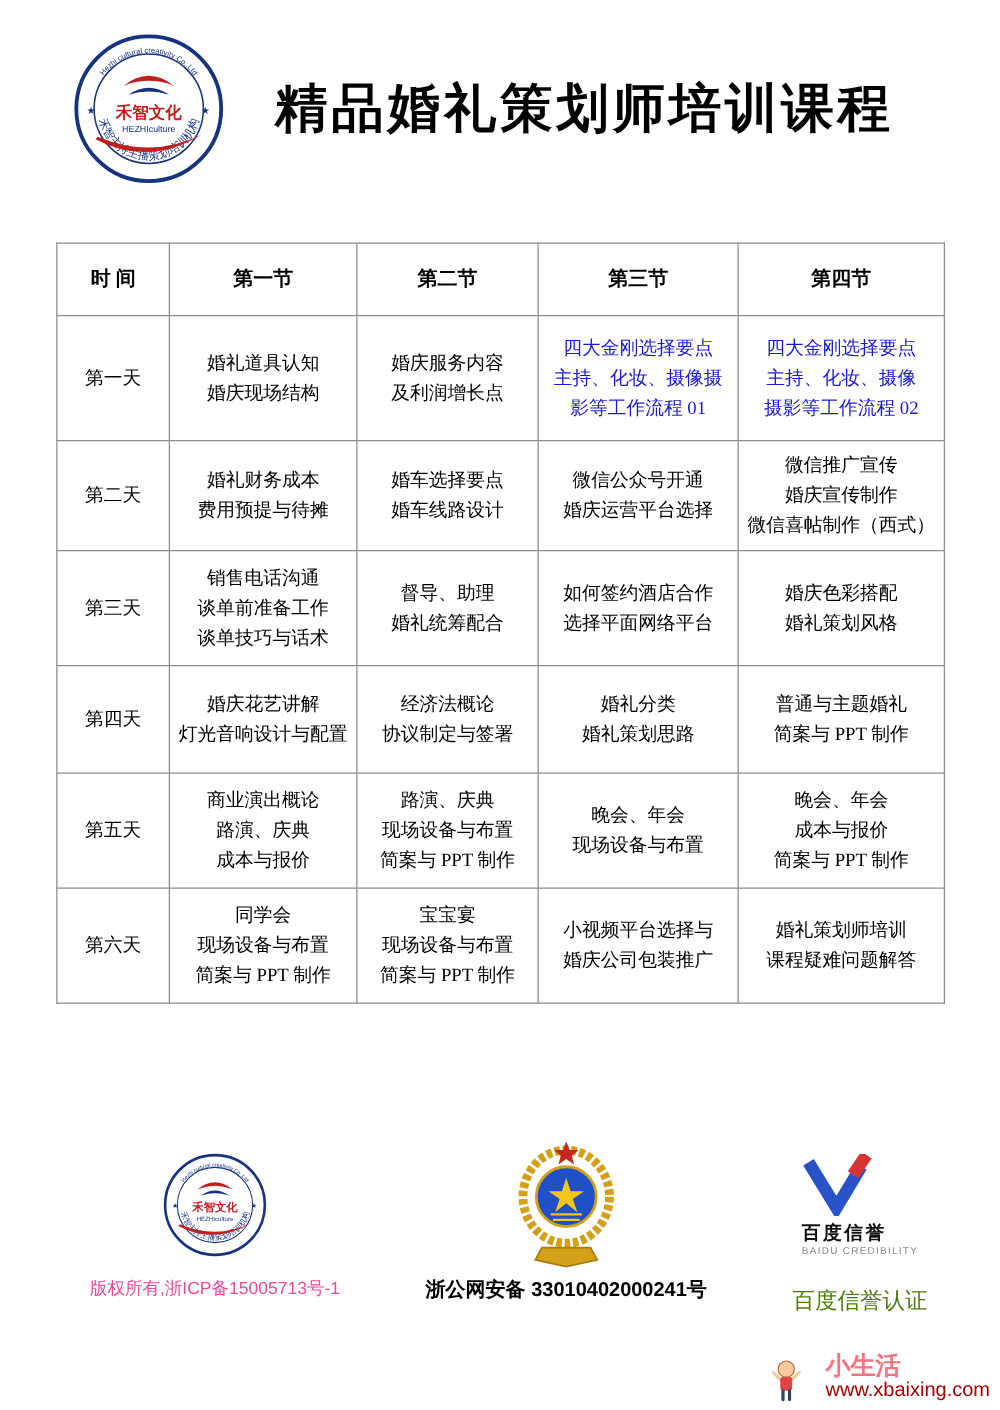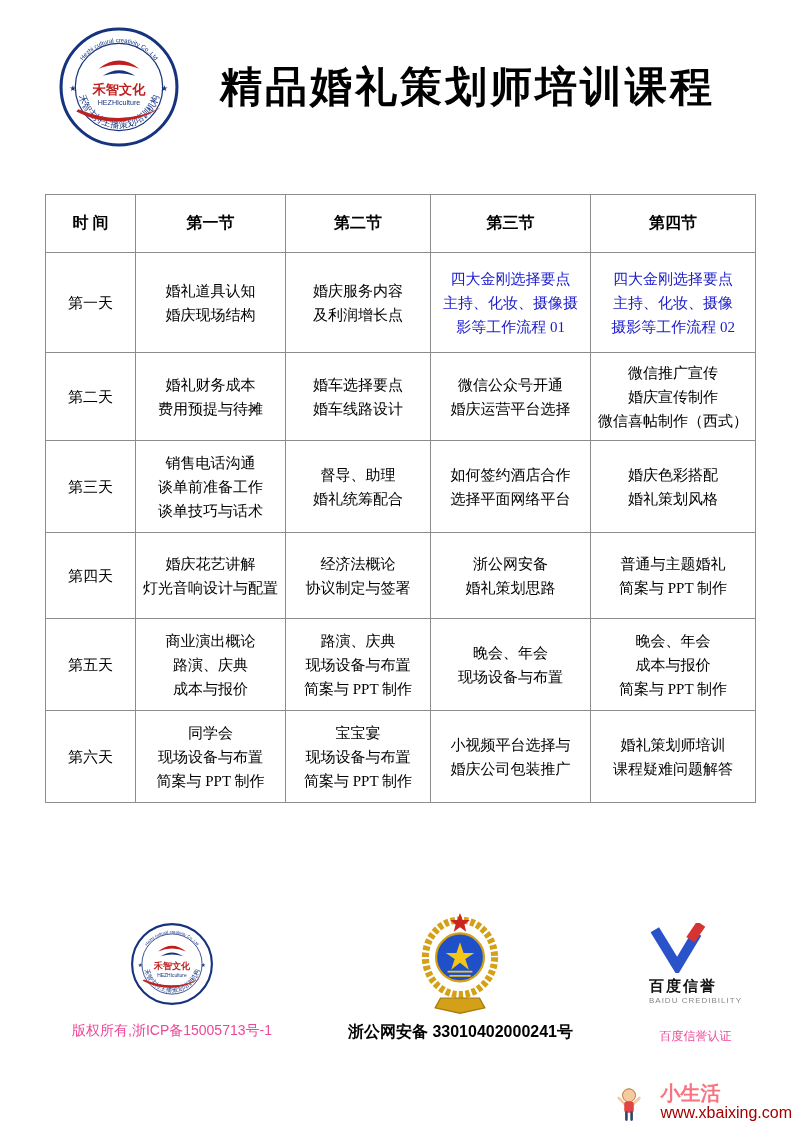--- a/index.html
+++ b/index.html
@@ -29,21 +29,21 @@
 
   
   .footer { position:absolute; top:912px; left:0; width:100%; display:flex;
     justify-content:space-between; align-items:flex-start; padding:0 58px 0 72px; }
   .footer-col { display:flex; flex-direction:column; align-items:center; }
   .icon-area { height:104px; display:flex; flex-direction:column; align-items:flex-start; justify-content:center; }
   .copyright { margin-top:6px; font-size:14px; color:#ec4899; font-family:"Liberation Sans", sans-serif; }
   .police-caption { margin-top:6px; font-size:16px; font-weight:bold; color:#000; font-family:"Liberation Sans", sans-serif; }
   .baidu-cn { font-size:15px; font-weight:bold; letter-spacing:2px; color:#111; margin-top:4px; font-family:"Liberation Sans", sans-serif; }
   .baidu-en { font-size:8px; color:#888; letter-spacing:1px; font-family:Liberation Sans, sans-serif; }
-  .baidu-caption { margin-top:12px; font-size:12px; color:#ec4899; font-family:Liberation Mono, monospace; }
+  .baidu-caption { margin-top:12px; font-size:18px; color:#4d7c0f; font-family:Liberation Mono, monospace; }
 
   
   .watermark { position:absolute; right:8px; bottom:6px; display:flex; align-items:flex-end; gap:4px; }
   .wm-text { display:flex; flex-direction:column; align-items:flex-start;margin-left:14px; }
   .wm-name { font-size:20px; font-weight:bold; color:#f8737f; font-family:"Liberation Sans", sans-serif; line-height:1.1; }
   .wm-url { font-size:16px; color:#a40000; font-family:"Liberation Sans", sans-serif; }
 
   .defs-hidden { position:absolute; width:0; height:0; overflow:hidden; }
 </style>
 </head>
@@ -160,21 +160,21 @@
 选择平面网络平台</td>
         <td>婚庆色彩搭配
 婚礼策划风格</td>
       </tr>
       <tr>
         <td class="day">第四天</td>
         <td>婚庆花艺讲解
 灯光音响设计与配置</td>
         <td>经济法概论
 协议制定与签署</td>
-        <td>浙公网安备
+        <td>婚礼分类
 婚礼策划思路</td>
         <td>普通与主题婚礼
 简案与 PPT 制作</td>
       </tr>
       <tr>
         <td class="day">第五天</td>
         <td>商业演出概论
 路演、庆典
 成本与报价</td>
         <td>路演、庆典

